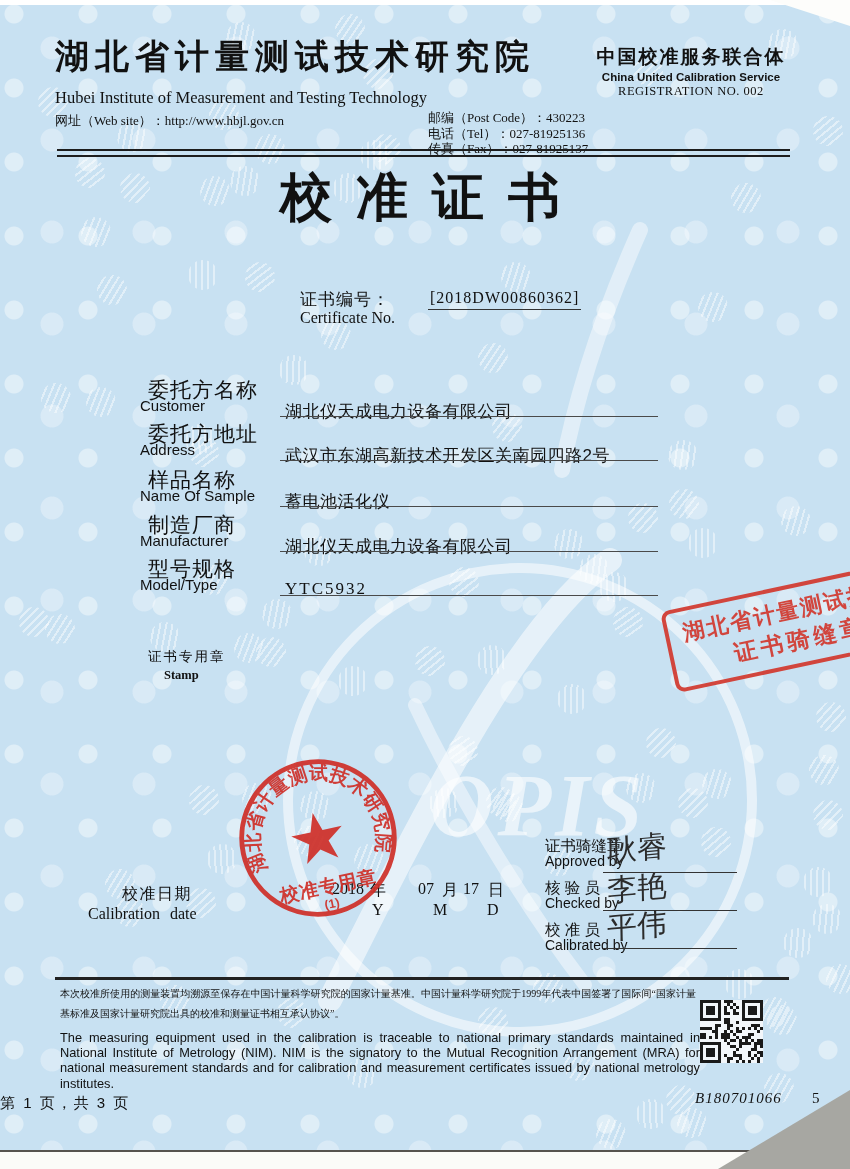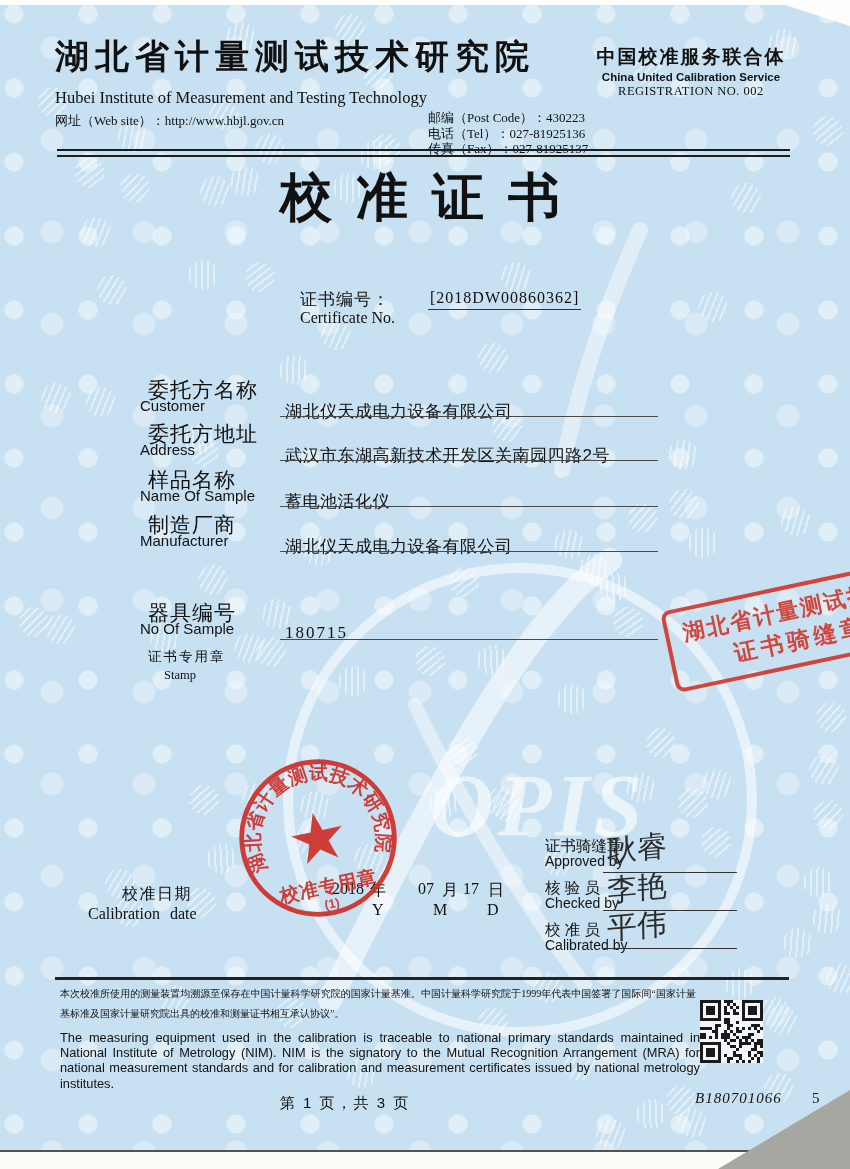--- a/index.html
+++ b/index.html
@@ -35,21 +35,21 @@
   .certno-en{left:300px;top:309px;font-size:16px;}
   .certno-val{left:428px;top:289px;font-size:16px;letter-spacing:1px;border-bottom:1.5px solid #333;padding:0 2px 2px 2px;}
   
   .frow{left:0;top:0;width:850px;height:44px;}
   .f-cn{position:absolute;left:148px;top:0;font-size:21px;letter-spacing:1px;}
   .f-en{position:absolute;left:140px;top:21px;font-size:15px;}
   .f-val{position:absolute;left:285px;top:1px;font-size:17px;letter-spacing:.5px;margin-top:23px;}
   .f-line{position:absolute;left:280px;top:40px;width:378px;border-bottom:1.5px solid #4a4a4a;}
   
   .stamp-cn{left:148px;top:648px;font-size:13.5px;letter-spacing:2px;}
-  .stamp-en{left:164px;top:668px;font-size:12.5px;}
+  .stamp-en{left:164px;top:668px;font-size:12.5px;font-weight:bold;}
   
   .seam{left:660px;top:612px;width:300px;padding:7px 0 7px 14px;border:4px solid #d23a30;border-radius:9px;
         transform:rotate(-12deg);transform-origin:left top;color:#d23a30;font-weight:bold;opacity:.93;z-index:8;}
   .seam-l1{font-size:22px;letter-spacing:2px;white-space:nowrap;}
   .seam-l2{font-size:23px;letter-spacing:4px;padding-left:46px;white-space:nowrap;}
   
   .round-stamp{left:236px;top:756px;width:164px;height:164px;transform:rotate(-12deg);opacity:.92;z-index:8;}
   
   .dateblock{left:332px;top:880px;width:210px;height:40px;font-size:16px;z-index:6;}
   .dateblock span{position:absolute;white-space:nowrap;}
@@ -61,21 +61,21 @@
   .s-cn{position:absolute;left:0;font-size:15.5px;}
   .s-en{position:absolute;left:0;font-size:14px;}
   .s-name{position:absolute;left:62px;font-size:30px;color:#2b2b2b;transform:rotate(-5deg) skewX(-4deg);
           font-family:"Liberation Serif","DejaVu Serif",serif;white-space:nowrap;}
   .s-line{position:absolute;left:58px;width:134px;border-bottom:1.5px solid #333;}
   
   .foot-rule{left:55px;top:977px;width:734px;height:3px;background:#222;}
   .foot-cn{left:60px;top:984px;width:636px;font-size:10px;line-height:19.5px;text-align:justify;}
   .foot-en{left:60px;top:1030px;width:640px;font-size:12.8px;line-height:15.2px;text-align:justify;}
   .qr{left:700px;top:1000px;z-index:6;}
-  .pageinfo{left:0;right:160px;top:1094px;text-align:center;font-size:15px;letter-spacing:2px;}
+  .pageinfo{left:0;right:160px;top:1094px;text-align:left;font-size:15px;letter-spacing:2px;}
   .docno{left:695px;top:1090px;font-size:15px;letter-spacing:1px;font-style:italic;}
   .docidx{left:812px;top:1090px;font-size:15px;}
   
   .edge-top{left:0;top:0;width:850px;height:5px;background:#fff;z-index:10;}
   .edge-top-corner{left:770px;top:0;width:80px;height:26px;background:#fdfdfb;clip-path:polygon(0 0,100% 0,100% 100%);z-index:10;}
   .edge-bottom{left:0;top:1150px;width:850px;height:19px;background:#fbfbf8;border-top:2.5px solid #56534f;z-index:9;}
   .edge-corner{left:718px;top:1090px;width:132px;height:79px;background:#a7a7a2;clip-path:polygon(100% 0,100% 100%,0 100%);z-index:11;}
 </style>
 </head>
 <body>
@@ -230,24 +230,24 @@
       <span class="f-en">Name Of Sample</span>
       <span class="f-val">蓄电池活化仪</span>
       <span class="f-line"></span>
     </div>
     <div class="abs frow" style="top:511px">
       <span class="f-cn">制造厂商</span>
       <span class="f-en">Manufacturer</span>
       <span class="f-val">湖北仪天成电力设备有限公司</span>
       <span class="f-line"></span>
     </div>
-    <div class="abs frow" style="top:599px">
-      <span class="f-cn">器具编号</span>
-      <span class="f-en">No Of Sample</span>
-      <span class="f-val serif" style="letter-spacing:2px">180715</span>
+    <div class="abs frow" style="top:555px">
+      <span class="f-cn">型号规格</span>
+      <span class="f-en">Model/Type</span>
+      <span class="f-val serif" style="letter-spacing:2px">YTC5932</span>
       <span class="f-line"></span>
     </div>
 
     <div class="abs stamp-cn">证书专用章</div>
     <div class="abs stamp-en serif">Stamp</div>
 
     <div class="abs cal-cn">校准日期</div>
     <div class="abs cal-en serif">Calibration date</div>
     <div class="abs dateblock serif">
       <span style="left:0;top:0">2018</span>

